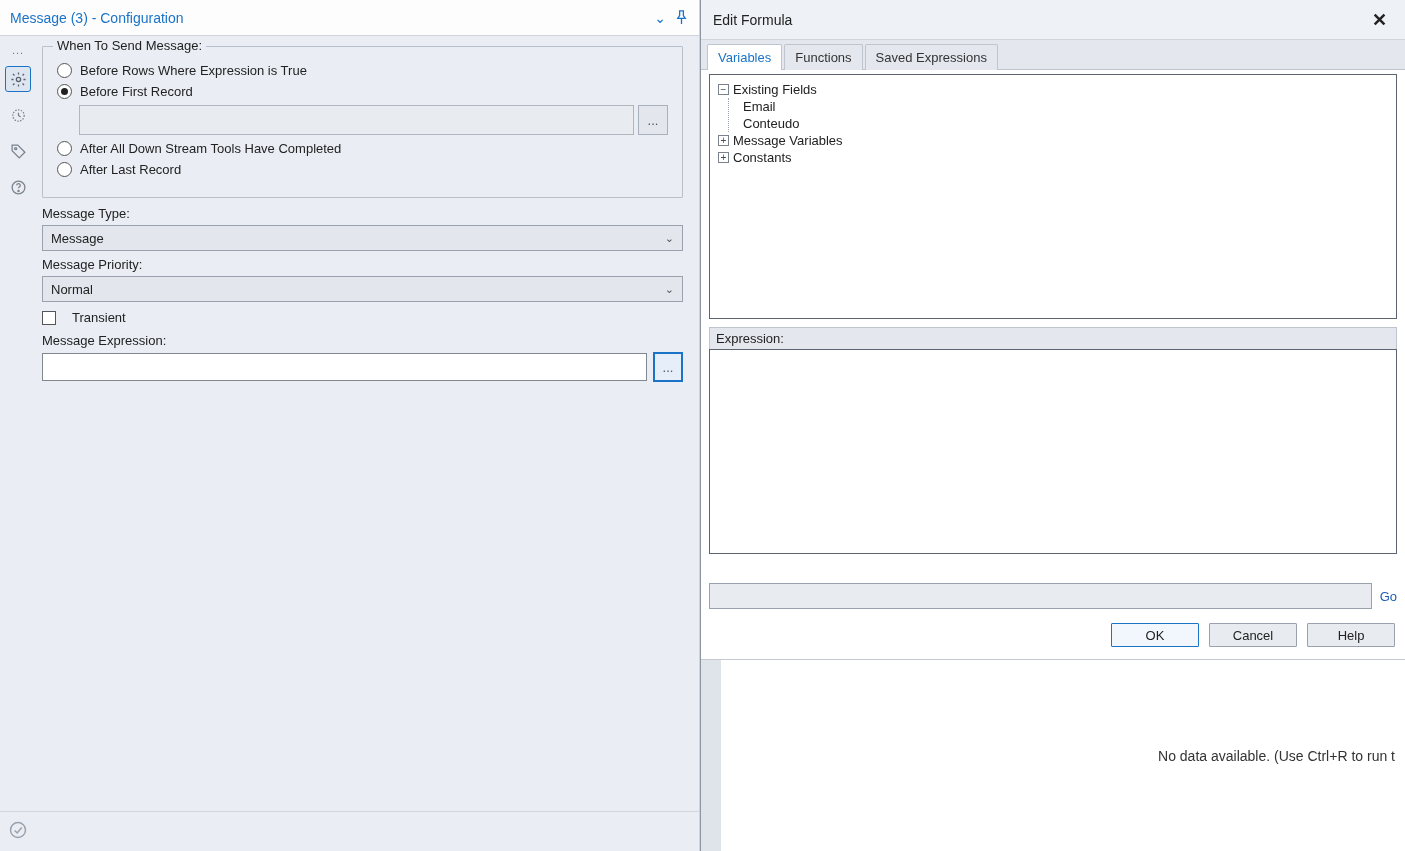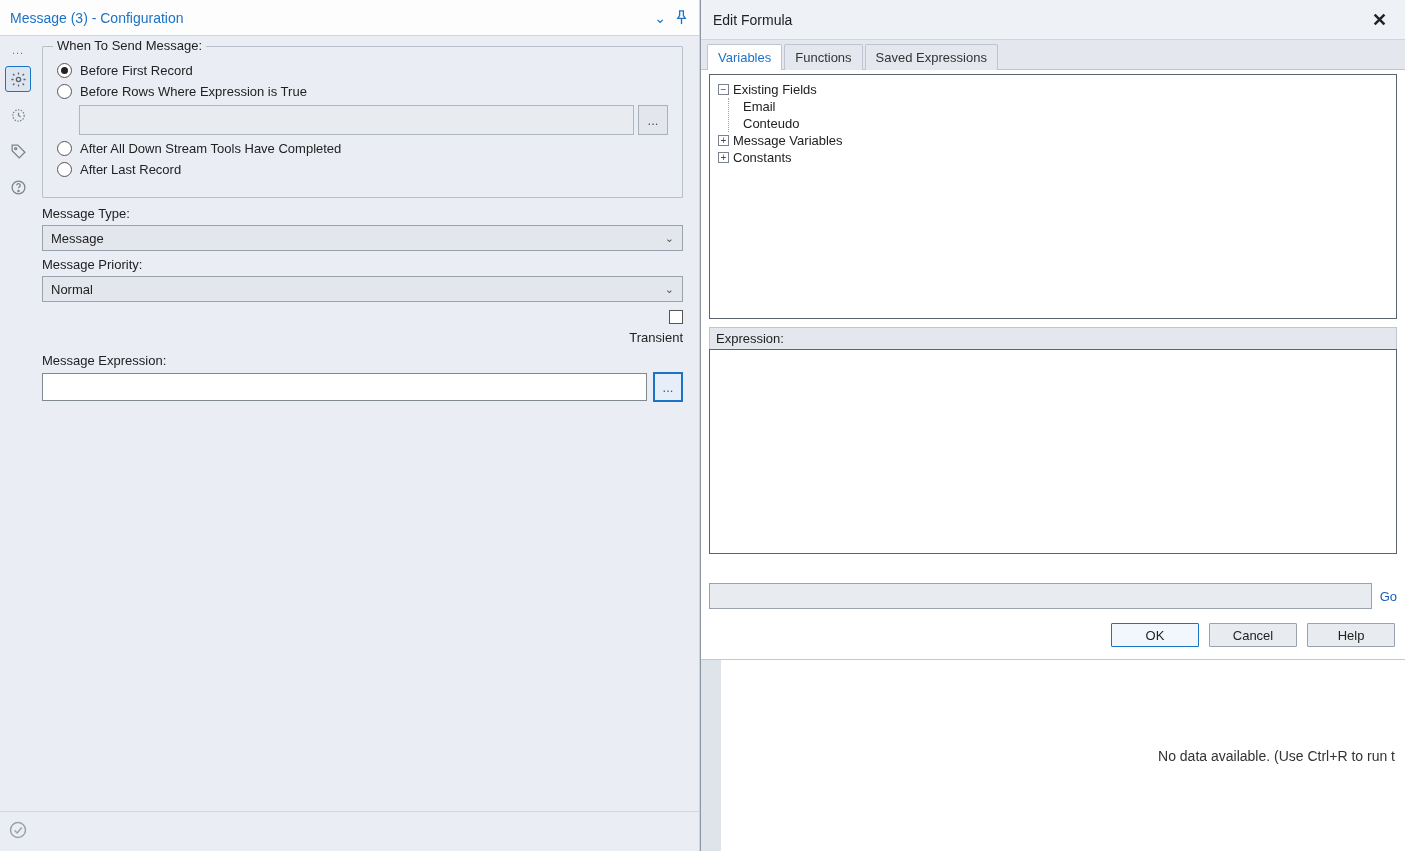--- a/index.html
+++ b/index.html
@@ -31,21 +31,21 @@
   .radio-outer.checked::after { content:""; width:7px; height:7px; background:#222; border-radius:50%;}
 
   .expr-row { display:flex; align-items:center; gap:4px; margin:4px 0 4px 22px;}
   .expr-input { flex:1; height:30px; border:1px solid #b0b6c0; background:#e8ecf0; }
   .ell-button { width:30px; height:30px; border:1px solid #a8b0bb; background:#e3e7ed; display:flex; align-items:center; justify-content:center; cursor:pointer; color:#555;}
 
   .label-row { margin-top:6px; margin-bottom:4px; color:#222;}
   .select-box { width:100%; height:26px; border:1px solid #9aa2af; background:#e3e7ed; display:flex; align-items:center; justify-content:space-between; padding:0 8px; cursor:pointer;}
   .select-caret { font-size:11px; color:#555; }
 
-  .checkbox-row { display:flex; align-items:flex-end; gap:6px; margin:8px 0; cursor:pointer;flex-direction:column;}
+  .checkbox-row { display:flex; align-items:flex-end; gap:16px; margin:8px 0; cursor:pointer;}
   .checkbox-box { width:14px; height:14px; border:1px solid #555; background:#fff;}
 
   .msgexpr-row { display:flex; align-items:center; gap:6px;}
   .msgexpr-input { flex:1; height:28px; border:1px solid #808890; background:#fff; }
   .ell-button.focused { border:2px solid #1a73c7; background:#e6eefa; width:30px; height:30px;}
 
   .left-footer { height:40px; display:flex; align-items:center; padding-left:8px; border-top:1px solid #d2d7df; }
   .check-icon svg{ width:20px; height:20px; }
 
   
@@ -128,27 +128,27 @@
         </svg>
       </div>
     </div>
 
     <div class="form-area">
 
       <div class="fieldset">
         <div class="fieldset-legend">When To Send Message:</div>
 
         <div class="radio-row">
+          <span class="radio-outer"></span>
+          <span>Before Rows Where Expression is True</span>
+        </div>
+
+        <div class="radio-row">
           <span class="radio-outer checked"></span>
           <span>Before First Record</span>
-        </div>
-
-        <div class="radio-row">
-          <span class="radio-outer"></span>
-          <span>Before Rows Where Expression is True</span>
         </div>
         <div class="expr-row">
           <div class="expr-input"></div>
           <div class="ell-button">
             <span>...</span>
           </div>
         </div>
 
         <div class="radio-row">
           <span class="radio-outer"></span>

